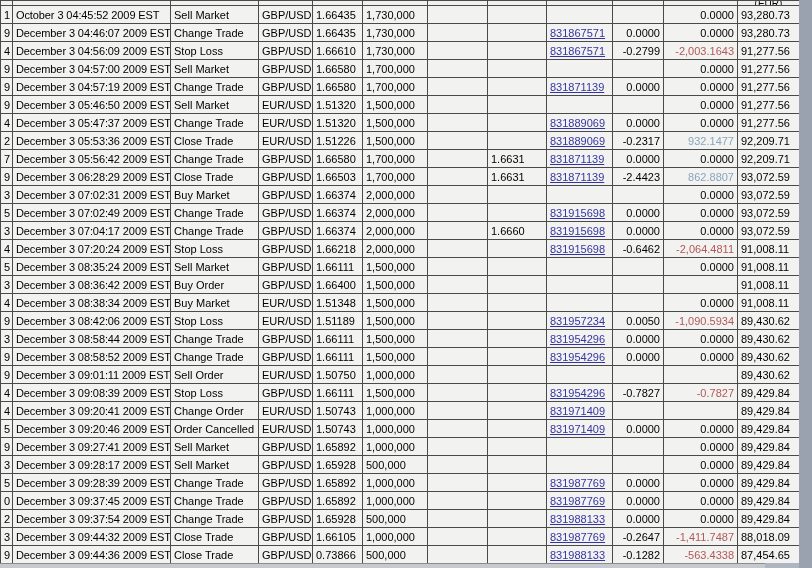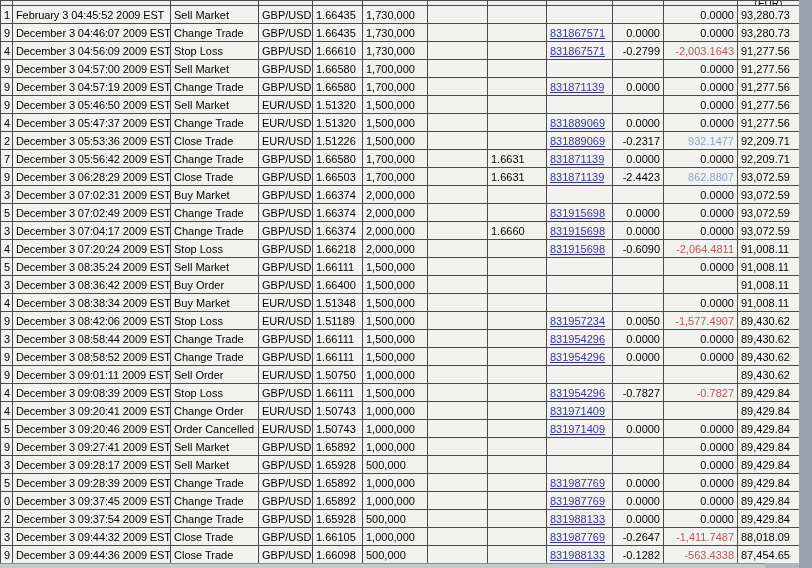--- a/index.html
+++ b/index.html
@@ -92,21 +92,21 @@
         <td></td>
         <td></td>
         <td></td>
         <td class="c-pl"></td>
         <td>
           <span>(EUR)</span>
         </td>
       </tr>
     <tr>
       <td class="c-id">1</td>
-      <td class="c-date">February 3 04:45:52 2009 EST</td>
+      <td class="c-date">October 3 04:45:52 2009 EST</td>
       <td class="c-action">Sell Market</td>
       <td class="c-pair">GBP/USD</td>
       <td class="c-price">1.66435</td>
       <td class="c-amount">1,730,000</td>
       <td class="c-extra"></td>
       <td class="c-limit"></td>
       <td class="c-ticket"></td>
       <td class="c-value"></td>
       <td class="c-pl pl-zero">0.0000</td>
       <td class="c-balance">93,280.73</td>
@@ -282,21 +282,21 @@
         <tr>
       <td class="c-id">4</td>
       <td class="c-date">December 3 07:20:24 2009 EST</td>
       <td class="c-action">Stop Loss</td>
       <td class="c-pair">GBP/USD</td>
       <td class="c-price">1.66218</td>
       <td class="c-amount">2,000,000</td>
       <td class="c-extra"></td>
       <td class="c-limit"></td>
       <td class="c-ticket"><span class="ticket-link">831915698</span></td>
-      <td class="c-value">-0.6090</td>
+      <td class="c-value">-0.6462</td>
       <td class="c-pl pl-neg">-2,064.4811</td>
       <td class="c-balance">91,008.11</td>
     </tr>
         <tr>
       <td class="c-id">5</td>
       <td class="c-date">December 3 08:35:24 2009 EST</td>
       <td class="c-action">Sell Market</td>
       <td class="c-pair">GBP/USD</td>
       <td class="c-price">1.66111</td>
       <td class="c-amount">1,500,000</td>
@@ -339,21 +339,21 @@
       <td class="c-id">9</td>
       <td class="c-date">December 3 08:42:06 2009 EST</td>
       <td class="c-action">Stop Loss</td>
       <td class="c-pair">EUR/USD</td>
       <td class="c-price">1.51189</td>
       <td class="c-amount">1,500,000</td>
       <td class="c-extra"></td>
       <td class="c-limit"></td>
       <td class="c-ticket"><span class="ticket-link">831957234</span></td>
       <td class="c-value">0.0050</td>
-      <td class="c-pl pl-neg">-1,577.4907</td>
+      <td class="c-pl pl-neg">-1,090.5934</td>
       <td class="c-balance">89,430.62</td>
     </tr>
         <tr>
       <td class="c-id">3</td>
       <td class="c-date">December 3 08:58:44 2009 EST</td>
       <td class="c-action">Change Trade</td>
       <td class="c-pair">GBP/USD</td>
       <td class="c-price">1.66111</td>
       <td class="c-amount">1,500,000</td>
       <td class="c-extra"></td>
@@ -515,21 +515,21 @@
       <td class="c-ticket"><span class="ticket-link">831987769</span></td>
       <td class="c-value">-0.2647</td>
       <td class="c-pl pl-neg">-1,411.7487</td>
       <td class="c-balance">88,018.09</td>
     </tr>
         <tr>
       <td class="c-id">9</td>
       <td class="c-date">December 3 09:44:36 2009 EST</td>
       <td class="c-action">Close Trade</td>
       <td class="c-pair">GBP/USD</td>
-      <td class="c-price">1.66098</td>
+      <td class="c-price">0.73866</td>
       <td class="c-amount">500,000</td>
       <td class="c-extra"></td>
       <td class="c-limit"></td>
       <td class="c-ticket"><span class="ticket-link">831988133</span></td>
       <td class="c-value">-0.1282</td>
       <td class="c-pl pl-neg">-563.4338</td>
       <td class="c-balance">87,454.65</td>
     </tr>
       </tbody>
   </table>

